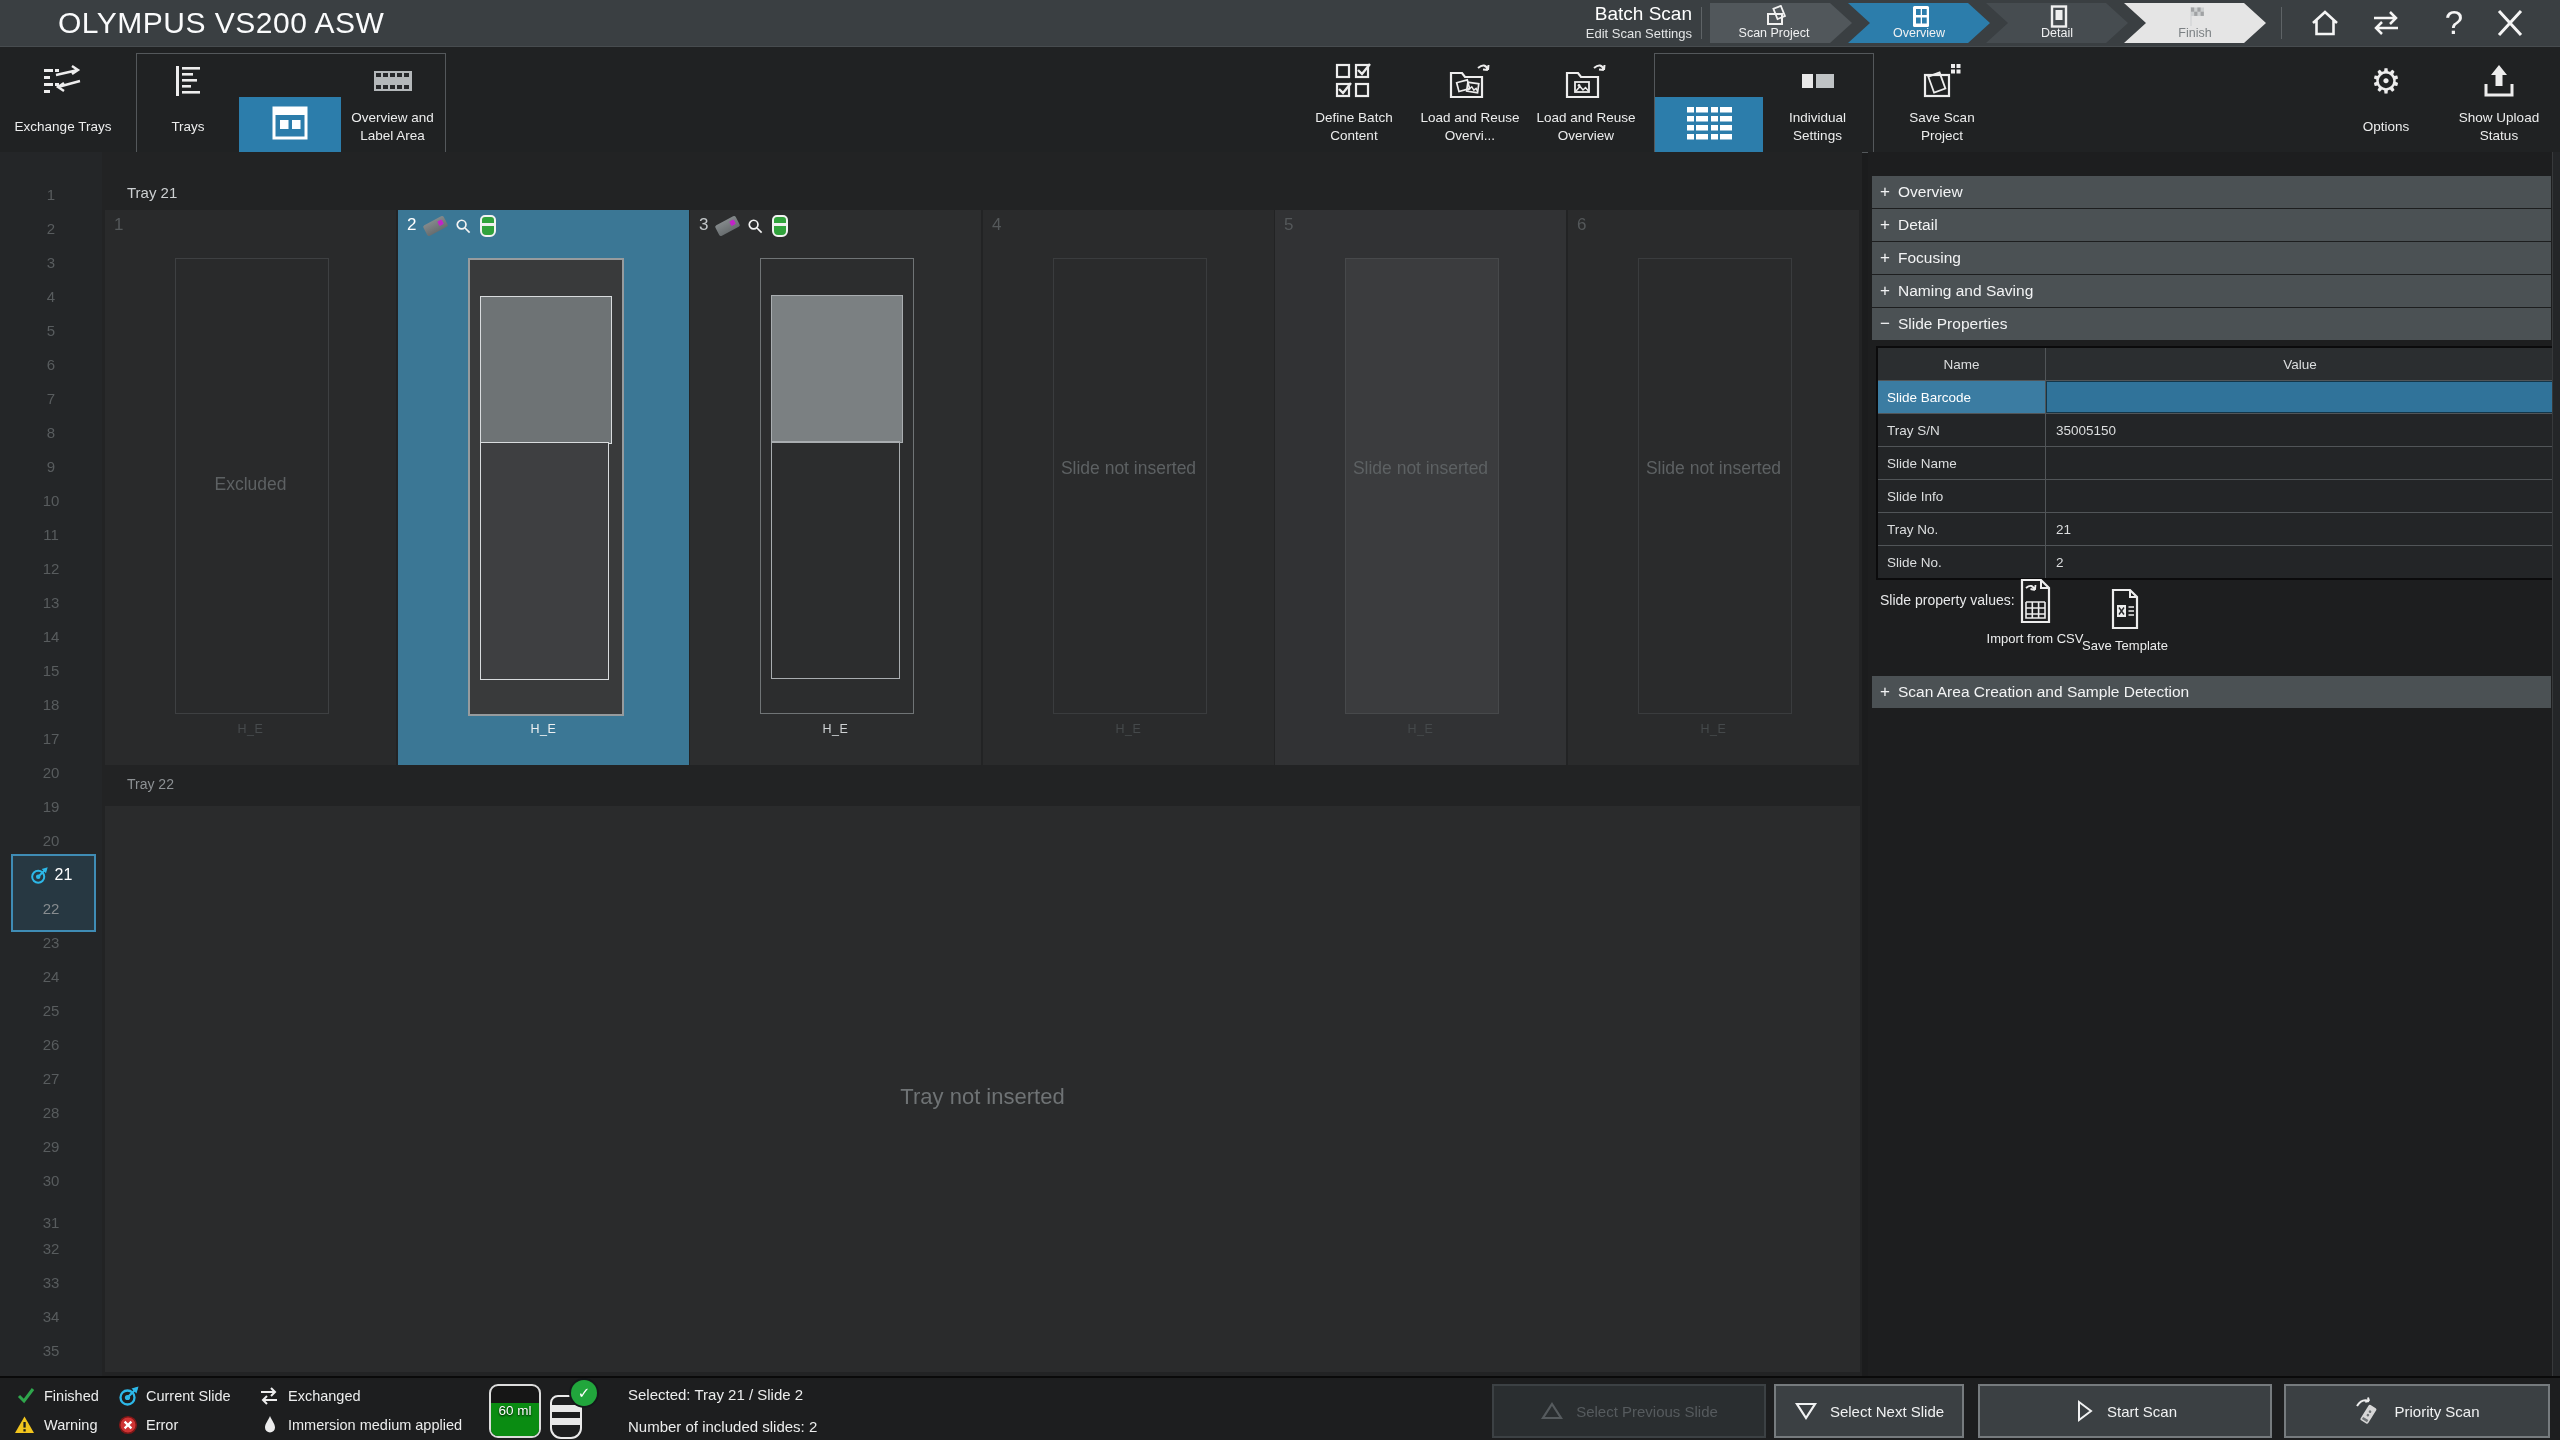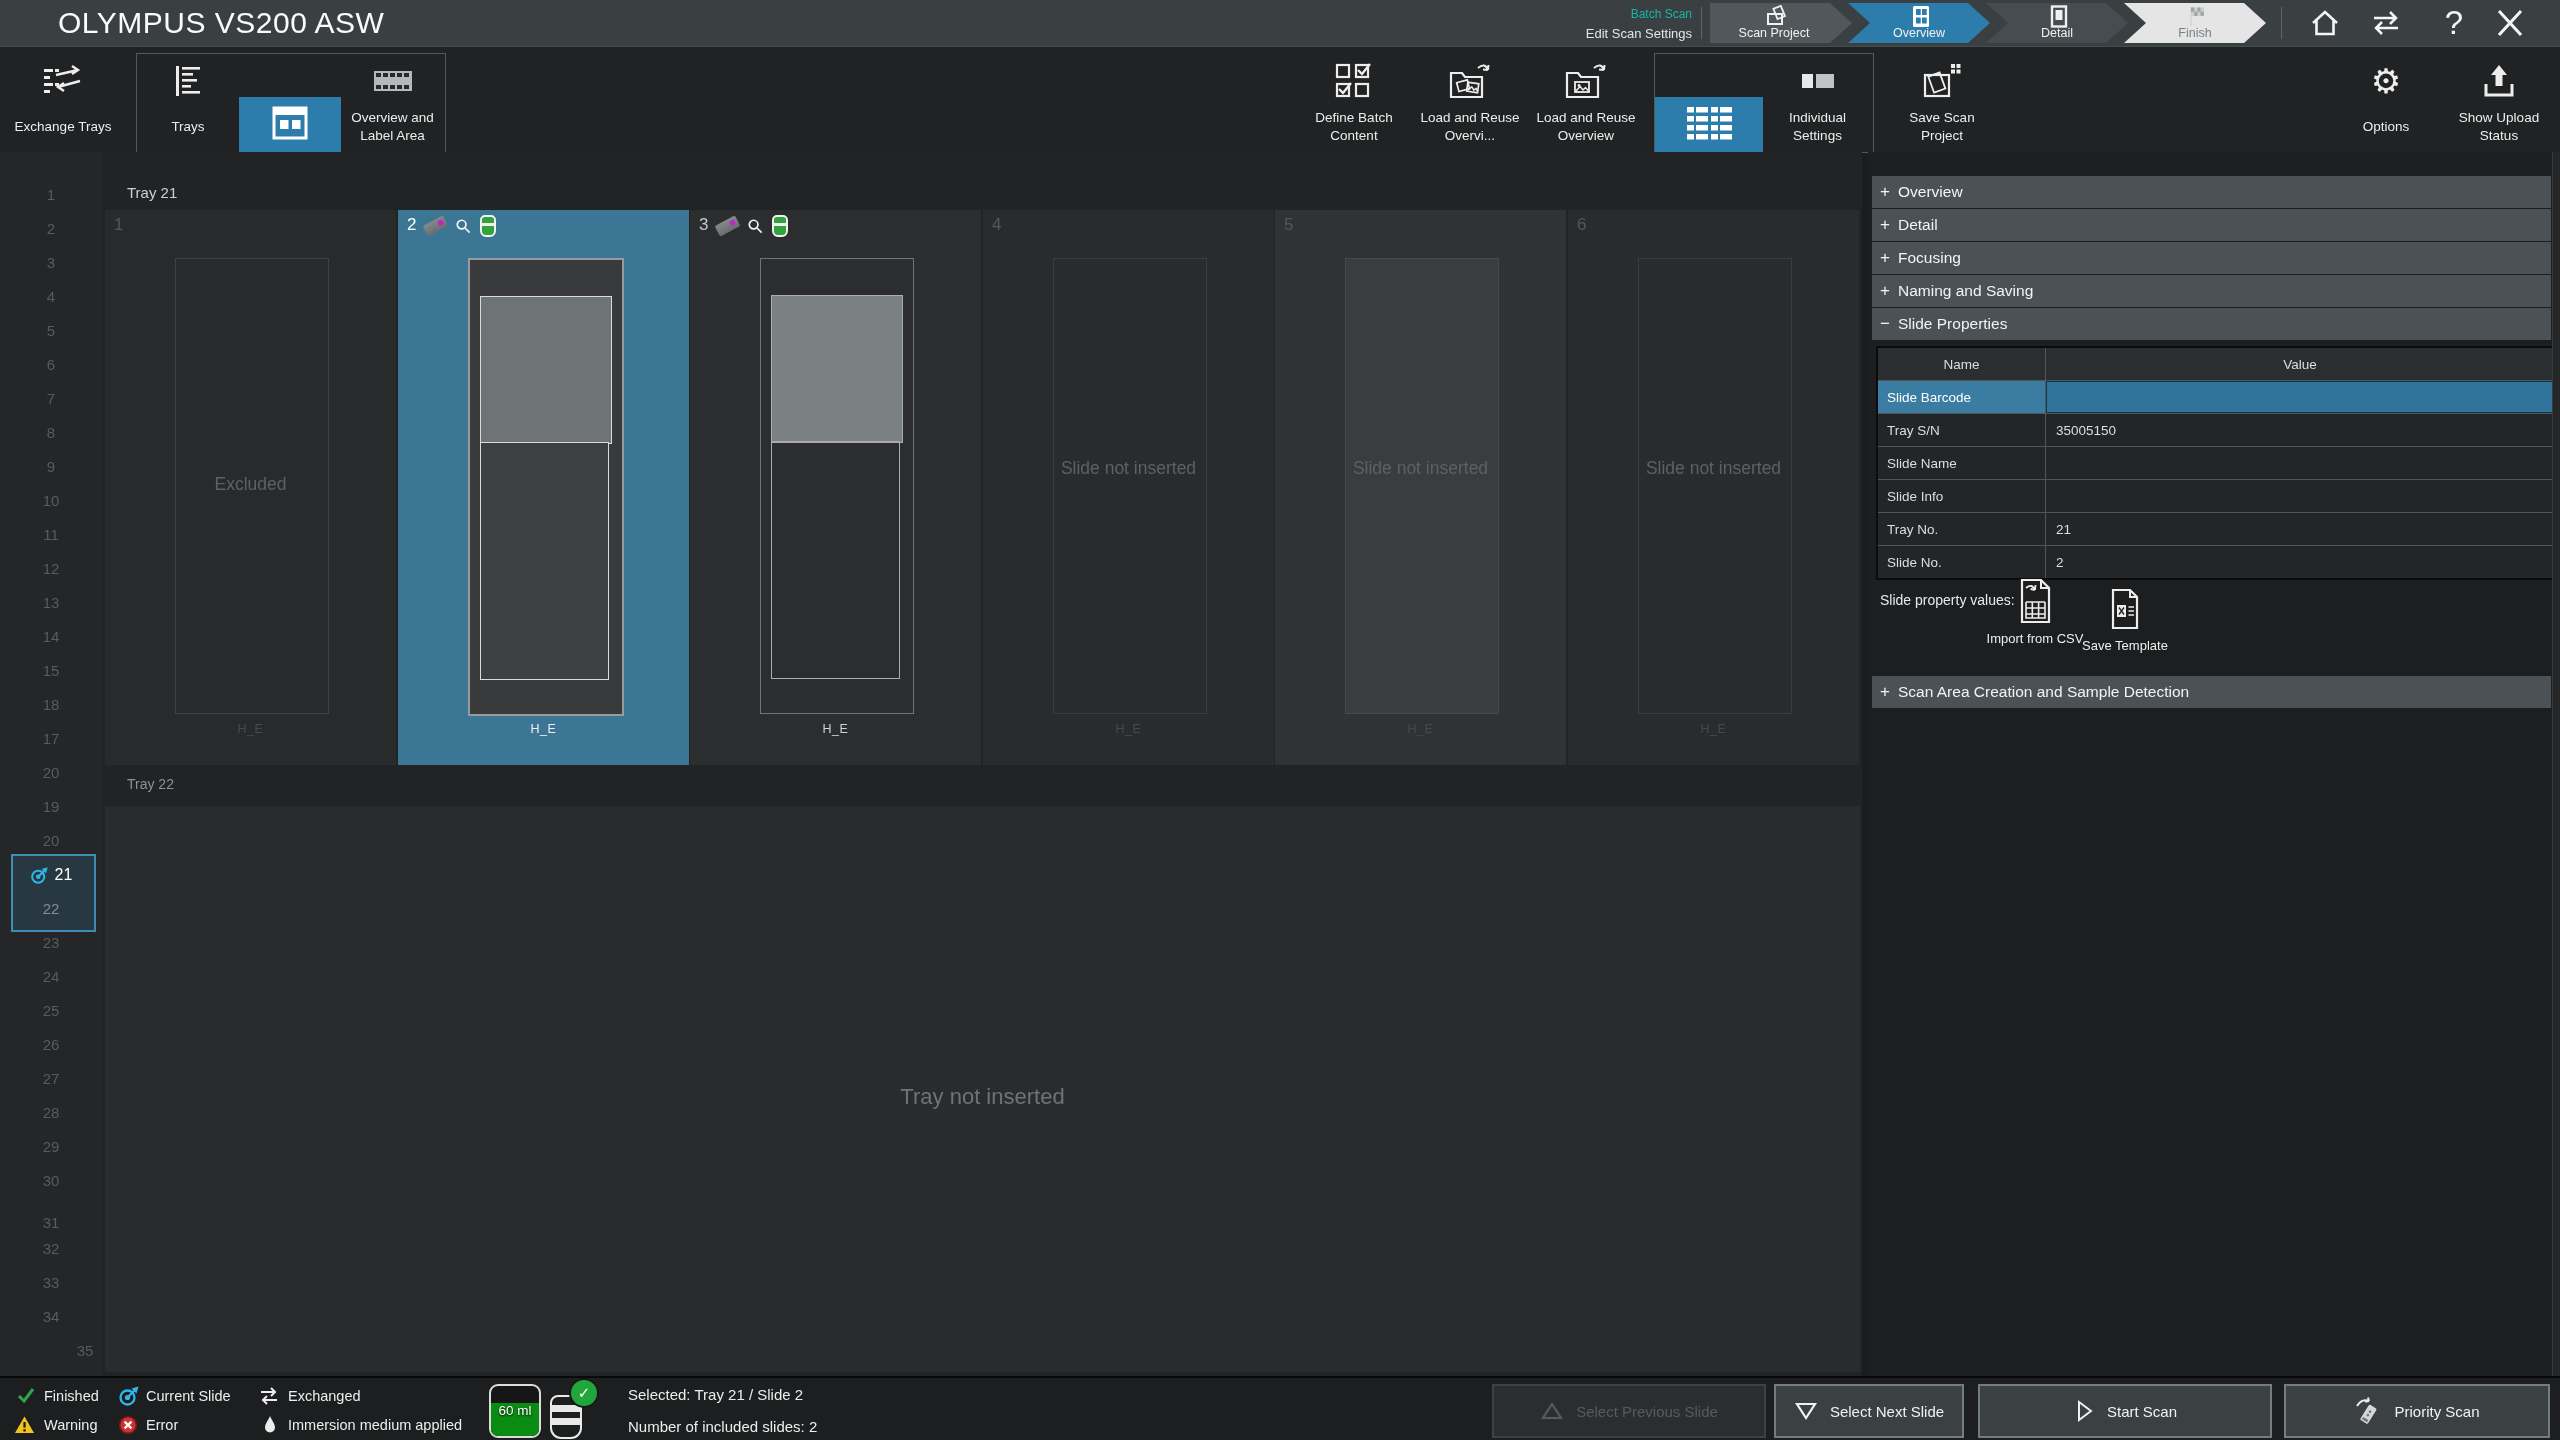--- a/index.html
+++ b/index.html
@@ -8,21 +8,21 @@
   .abs{position:absolute;}
 
   
   #titlebar{left:0;top:0;width:2560px;height:46px;background:#3a3f42;}
   #logo{left:12px;top:7px;width:34px;height:31px;border-radius:5px;
         background:linear-gradient(145deg,#27406f 0%,#101c3a 55%,#060b1c 100%);
         color:#fff;font-size:15px;font-weight:bold;text-align:center;line-height:28px;
         box-shadow:inset 0 -6px 8px -6px #7c90c0;margin-top:44px;}
   #apptitle{left:58px;top:0px;height:46px;line-height:46px;font-size:30px;color:#fafbfc;letter-spacing:.5px;}
   #modebox{left:1450px;top:3px;width:242px;text-align:right;}
-  #modebox .m1{font-size:12px;color:#14b8a6;line-height:22px;}
+  #modebox .m1{font-size:19px;color:#ffffff;line-height:22px;}
   #modebox .m2{font-size:13px;color:#e3e5e6;line-height:17px;}
   .vsep{top:7px;width:1px;height:32px;background:#5e6366;}
   .step{top:3px;height:40px;color:#f0f1f2;}
   .step .sic{position:absolute;left:0;right:10px;top:2px;height:22px;display:flex;justify-content:center;}
   .step .slb{position:absolute;left:0;right:14px;bottom:3px;text-align:center;font-size:12.5px;margin-top:40px;}
   .step.first{clip-path:polygon(0 0,calc(100% - 22px) 0,100% 50%,calc(100% - 22px) 100%,0 100%);}
   .step.chev{clip-path:polygon(0 0,calc(100% - 22px) 0,100% 50%,calc(100% - 22px) 100%,0 100%,22px 50%);}
   .step.chev .sic,.step.chev .slb{left:14px;}
   .st-done{background:#51575b;}
   .st-active{background:#2c7dab;}
@@ -423,21 +423,21 @@
       <div class="trow" style="top: 842px;"><span>25</span></div>
       <div class="trow" style="top: 876px;"><span>26</span></div>
       <div class="trow" style="top: 910px;"><span>27</span></div>
       <div class="trow" style="top: 944px;"><span>28</span></div>
       <div class="trow" style="top: 978px;"><span>29</span></div>
       <div class="trow" style="top: 1012px;"><span>30</span></div>
       <div class="trow" style="top: 1054px;"><span>31</span></div>
       <div class="trow" style="top: 1080px;"><span>32</span></div>
       <div class="trow" style="top: 1114px;"><span>33</span></div>
       <div class="trow" style="top: 1148px;"><span>34</span></div>
-      <div class="trow" style="top: 1182px; margin-left: 34px;"><span>35</span></div>
+      <div class="trow" style="top: 1182px;"><span>35</span></div>
     </div>
 
   <div id="gallery" class="abs">
     <div id="tray21-title" class="abs">Tray 21</div>
     <div id="tray21-slots" class="abs">
         <div class="slot excluded" style="left: 0px; width: 291px;">
           <div class="sno">1</div>
           <div class="slide-outer"></div>
           <div class="slot-msg one">Excluded</div>
           <div class="he">H_E</div>

